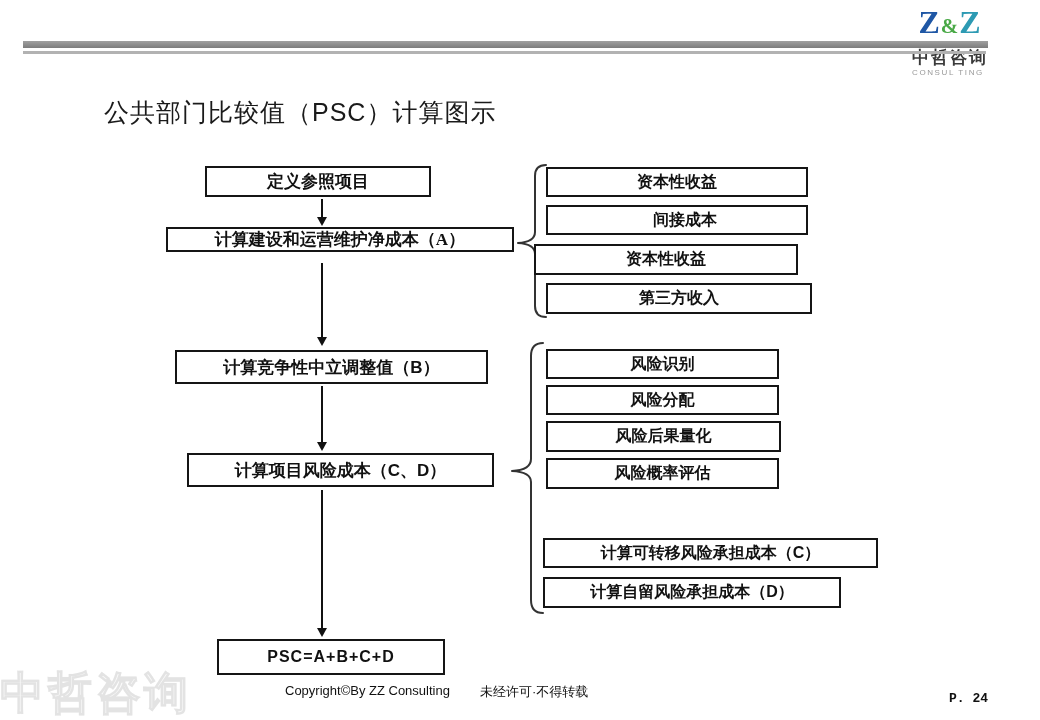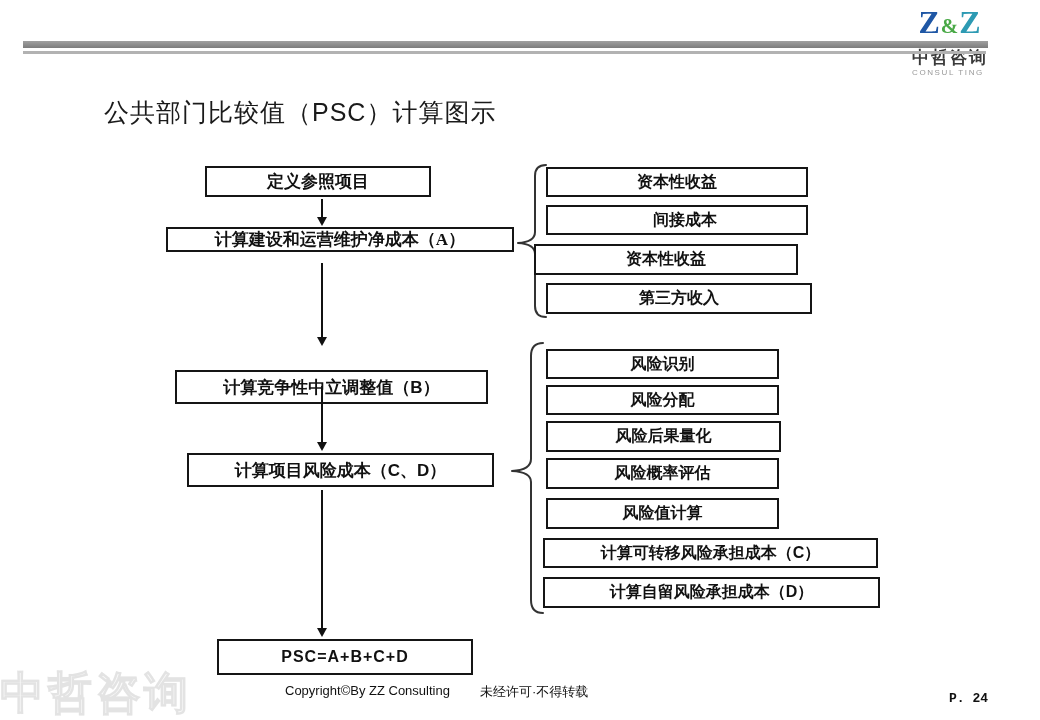--- a/index.html
+++ b/index.html
@@ -150,50 +150,49 @@
   <div class="page-title">公共部门比较值（PSC）计算图示</div>
 
   <div class="box" style="left:205px; top:166px; width:226px; height:31px;">定义参照项目</div>
 
   <div class="arrow" style="left:321px; top:199px; height:18px;"></div>
 
   <div class="box" style="left:166px; top:227px; width:348px; height:25px;font-family:Liberation Serif, serif;">计算建设和运营维护净成本（A）</div>
 
   <div class="arrow" style="left:321px; top:263px; height:74px;"></div>
 
-  <div class="box" style="left:175px; top:370px; width:313px; height:34px;">计算竞争性中立调整值（B）</div>
+  <div class="box" style="left:175px; top:350px; width:313px; height:34px;">计算竞争性中立调整值（B）</div>
 
   <div class="arrow" style="left:321px; top:386px; height:56px;"></div>
 
   <div class="box" style="left:187px; top:453px; width:307px; height:34px;">计算项目风险成本（C、D）</div>
 
   <div class="arrow" style="left:321px; top:490px; height:138px;"></div>
 
-  <div class="box psc-box" style="left:217px; top:639px; width:256px; height:36px;">PSC=A+B+C+D</div>
+  <div class="box psc-box" style="left:217px; top:639px; width:228px; height:36px;">PSC=A+B+C+D</div>
 
   <svg class="brace" style="left:514px; top:162px;" width="34" height="158" viewBox="0 0 34 158">
     <path d="M32,3 Q21,3 21,14 L21,70 Q21,80 4,81 Q21,82 21,92 L21,144 Q21,155 32,155"></path>
   </svg>
 
   <div class="box side-box" style="left:546px; top:167px; width:262px; height:30px;">资本性收益</div>
   <div class="box side-box" style="left:546px; top:205px; width:262px; height:30px;padding-left:16px;">间接成本</div>
   <div class="box side-box" style="left:534px; top:244px; width:264px; height:31px;">资本性收益</div>
   <div class="box side-box" style="left:546px; top:283px; width:266px; height:31px;">第三方收入</div>
 
   <svg class="brace" style="left:508px; top:340px;" width="38" height="276" viewBox="0 0 38 276">
     <path d="M35,3 Q23,3 23,16 L23,119 Q23,130 4,131 Q23,132 23,142 L23,260 Q23,273 35,273"></path>
   </svg>
 
   <div class="box side-box" style="left:546px; top:349px; width:233px; height:30px;">风险识别</div>
   <div class="box side-box" style="left:546px; top:385px; width:233px; height:30px;">风险分配</div>
   <div class="box side-box" style="left:546px; top:458px; width:233px; height:31px;">风险概率评估</div>
   <div class="box side-box" style="left:546px; top:421px; width:235px; height:31px;">风险后果量化</div>
-  <div class="box side-box" style="left:546px; top:498px; width:233px; height:31px;">风险值计算</div>
   <div class="box side-box" style="left:543px; top:538px; width:335px; height:30px;">计算可转移风险承担成本（C）</div>
-  <div class="box side-box" style="left:543px; top:577px; width:337px; height:31px;">计算自留风险承担成本（D）</div>
+  <div class="box side-box" style="left:543px; top:577px; width:298px; height:31px;">计算自留风险承担成本（D）</div>
 
   <div class="watermark">中哲咨询</div>
   <div class="footer-line">
     <span>Copyright©By ZZ Consulting</span>
     <span>未经许可·不得转载</span>
   </div>
   <div class="page-number">P. 24</div>
 
 </div>
 

